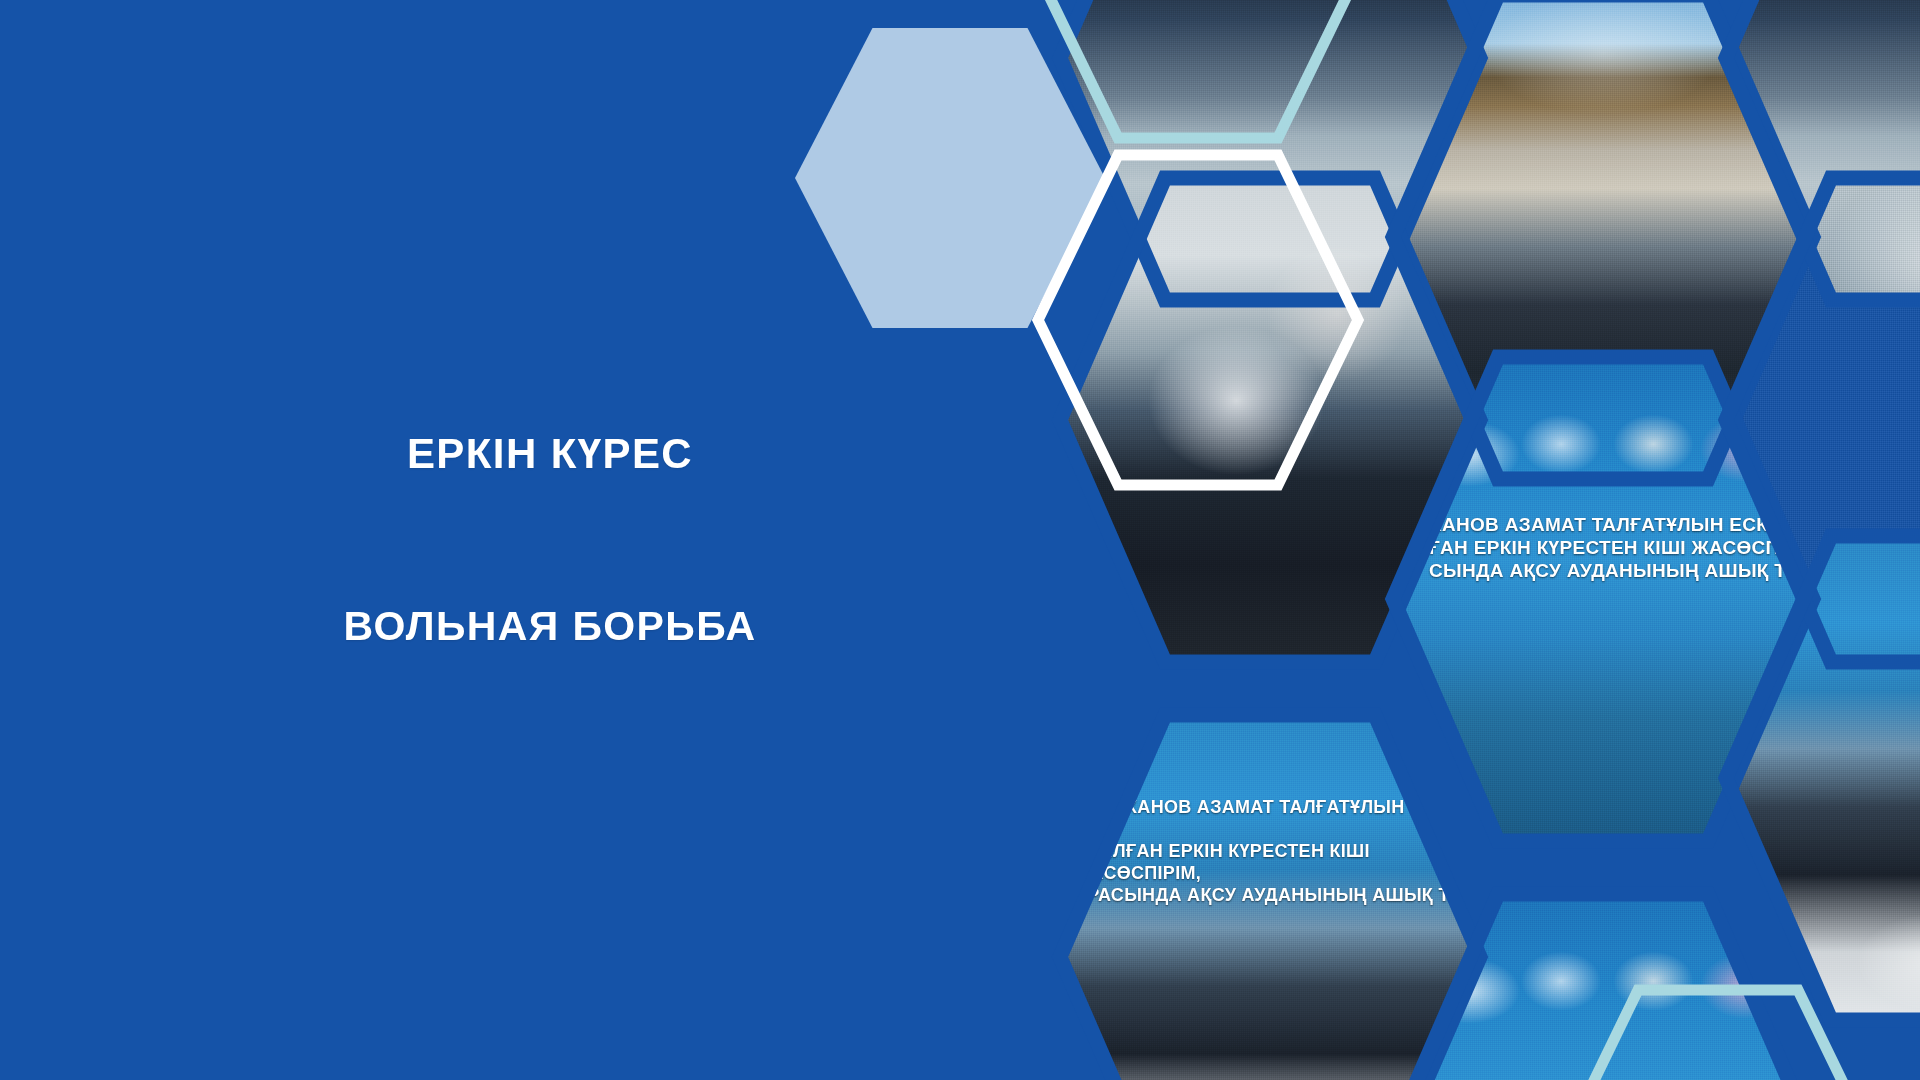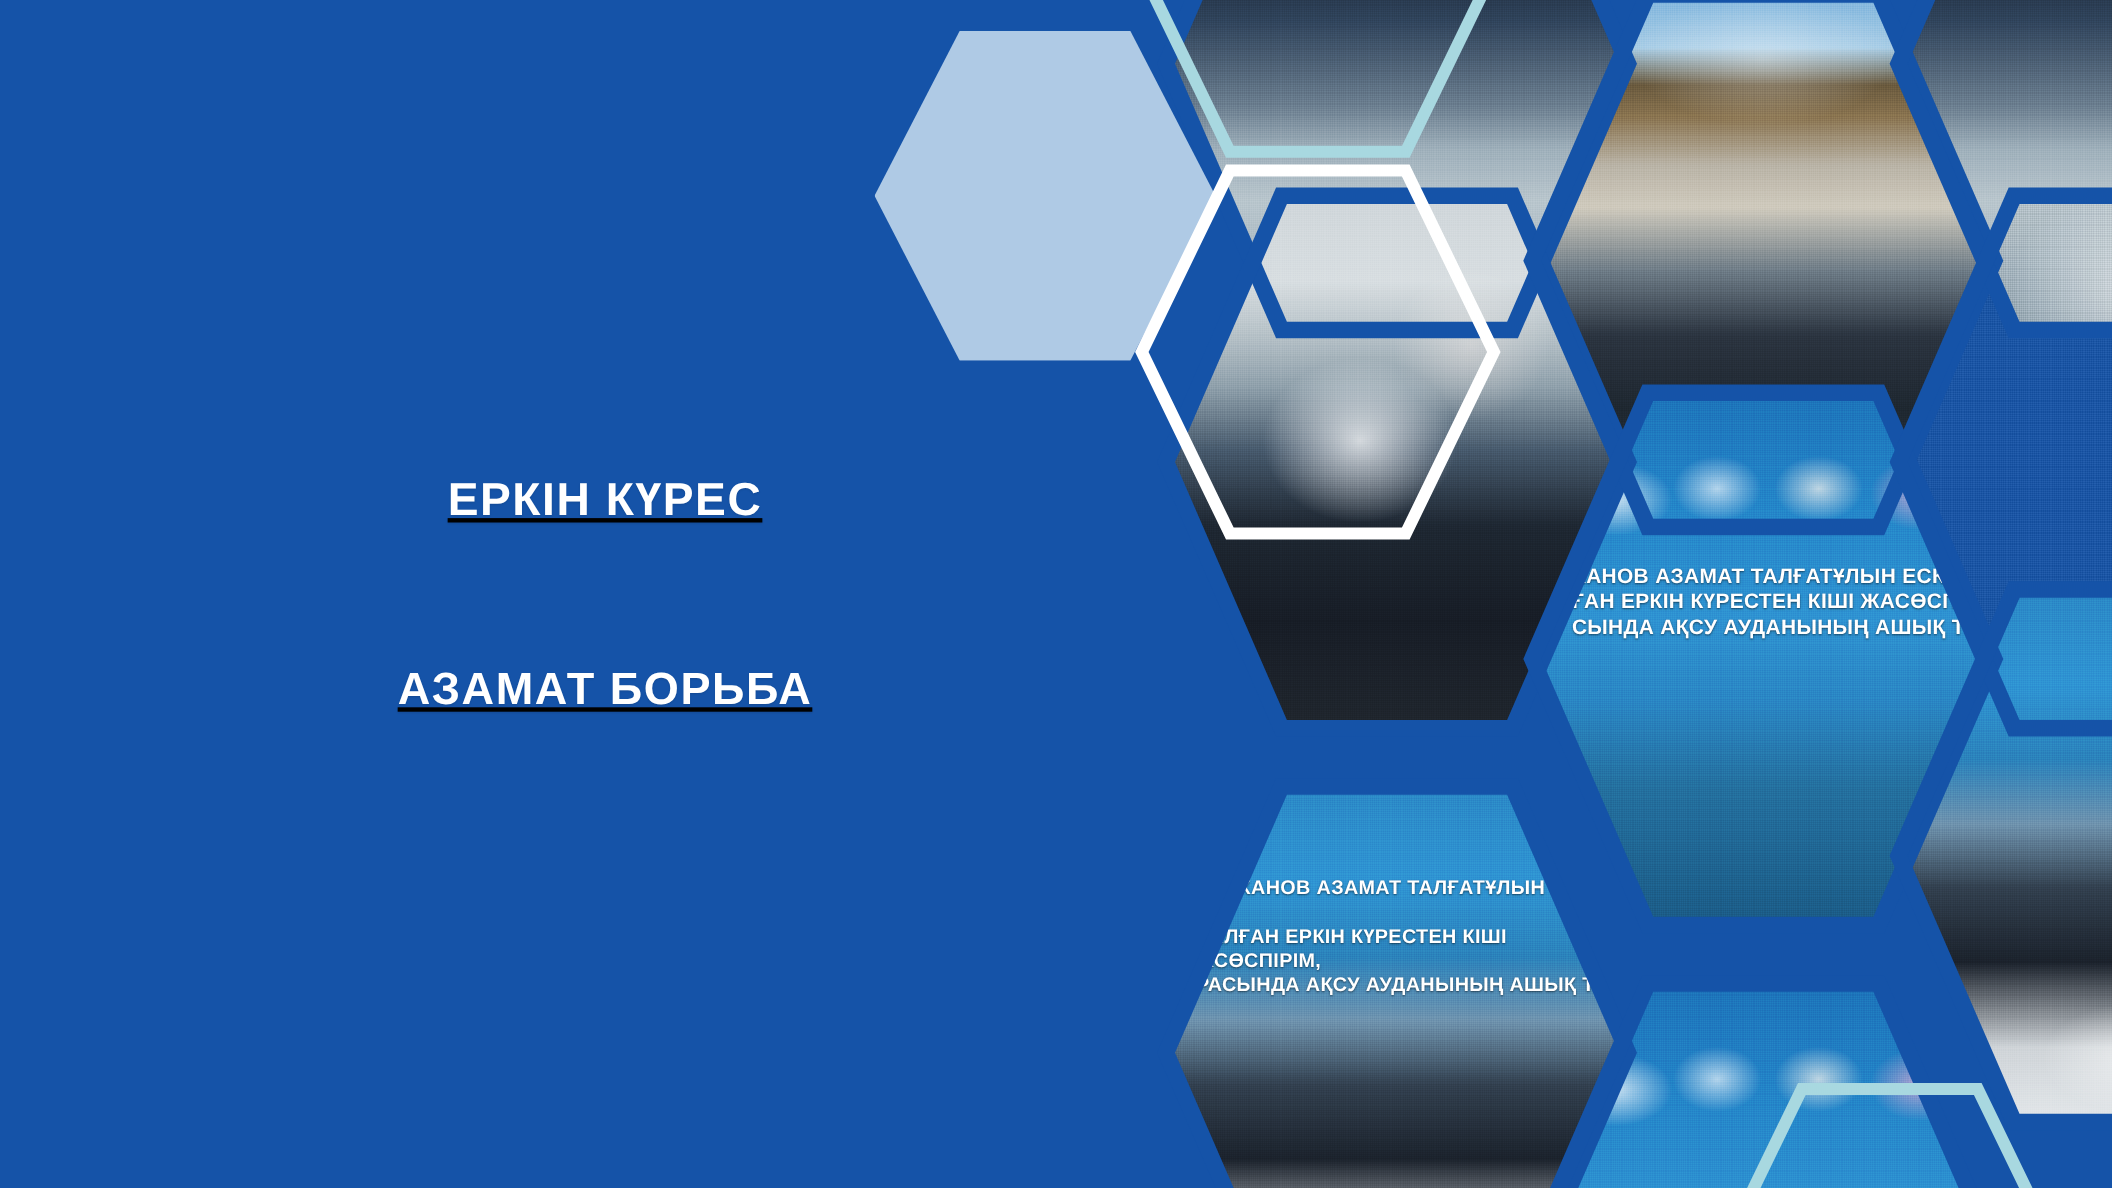--- a/index.html
+++ b/index.html
@@ -15,21 +15,20 @@
   
   .text-block {
     position:absolute;
     left:0; top:0;
     width:1100px; height:1080px;
     display:flex; flex-direction:column;
     align-items:center; justify-content:center;
     gap:125px;
     z-index:30;
     pointer-events:none;
-    text-decoration:underline;
   }
   .title-line {
     color:#ffffff;
     font-weight:700;
     font-size:41px;
     letter-spacing:1.6px;
     text-align:center;
     white-space:nowrap;
     text-shadow:0 1px 2px rgba(0,0,0,.12);
   }
@@ -260,16 +259,16 @@
   </div>
 
   <div class="hex-outline" style="left:1558px; top:990px; width:320px; height:330px; z-index:22;">
     <svg viewBox="0 0 320 330" preserveAspectRatio="none">
       <polygon points="80,0 240,0 320,165 240,330 80,330 0,165" fill="none" stroke="#A8D8E0" stroke-width="11"></polygon>
     </svg>
   </div>
 
   <div class="text-block">
     <div class="title-line title-kk">ЕРКІН КҮРЕС</div>
-    <div class="title-line title-ru">АЗАМАТ БОРЬБА</div>
+    <div class="title-line title-ru">ВОЛЬНАЯ БОРЬБА</div>
   </div>
 
 </div>
 
 </body></html>

